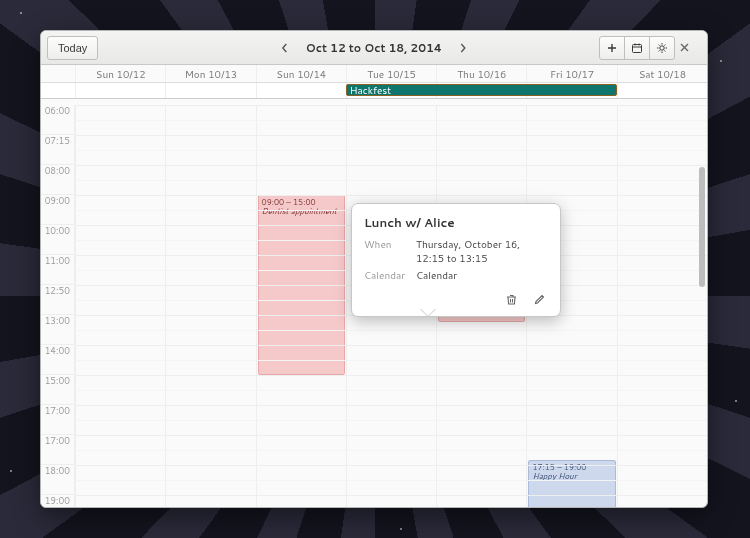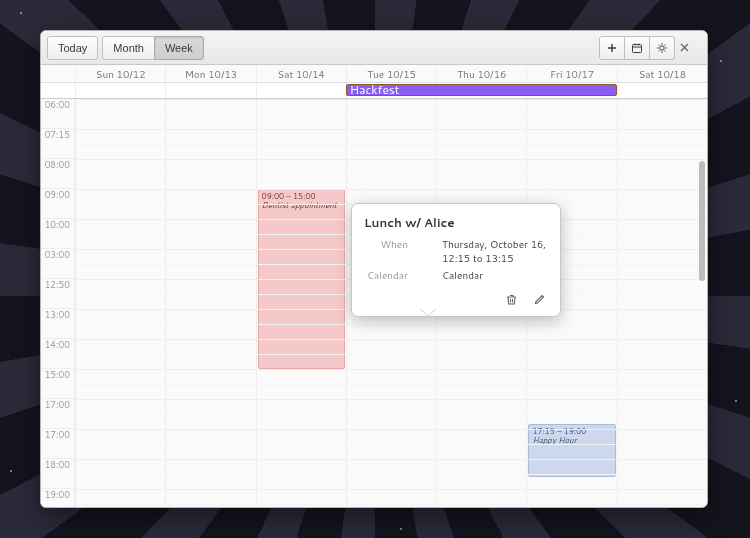--- a/index.html
+++ b/index.html
@@ -93,26 +93,26 @@
 
   
   .alldayrow {
     display:flex; height:16px; border-bottom:1px solid #ccc; background:#fff;
   }
   .alldayrow .gutter { width:34px; }
   .alldayrow .slotwrap { flex:1; position:relative; display:flex; }
   .alldayrow .slot { flex:1; border-left:1px solid #eee; }
   .allday-event {
     position:absolute; top:1px; height:12px;
-    background:#8b5cf6; border:1px solid #8a5f22; border-radius:2px;
-    color:#fff; font-size:12px; line-height:10px; padding:0 3px; overflow:hidden;
-  }
-
-  
-  .gridwrap { flex:1; display:flex; overflow:hidden; position:relative; }
+    background:#0f766e; border:1px solid #8a5f22; border-radius:2px;
+    color:#fff; font-size:10px; line-height:10px; padding:0 3px; overflow:hidden;
+  }
+
+  
+  .gridwrap { flex:1; display:flex; overflow:hidden; position:relative;margin-top:6px; }
   .timegutter { width:34px; background:#fafafa; border-right:1px solid #eee; }
   .timegutter .hour { height:30px; font-size:9px; color:#999; text-align:right; padding-right:4px;
     border-bottom:1px solid #eee; line-height:1; padding-top:1px; }
   .daygrid { flex:1; position:relative; display:flex; }
   .daycol { flex:1; border-left:1px solid #eee; position:relative; }
   .hline { position:absolute; left:0; right:0; height:0; border-top:1px solid #eee; }
   .hline.half { border-top:1px solid #f4f4f4; }
 
   .event {
     position:absolute; left:1px; right:1px;
@@ -141,22 +141,22 @@
     width:210px; padding:10px 12px 8px;
     color:#444;
   }
   .popover::after {
     content:""; position:absolute; bottom:-8px; left:68px;
     border:8px solid transparent; border-top-color:#fff;
     filter: drop-shadow(0 1px 0 #c7c7c6);
   }
   .popover h3 { font-size:12px; font-weight:700; color:#333; margin-bottom:6px; }
   .popover .row { display:flex; gap:8px; font-size:10px; margin:3px 0; }
-  .popover .row .k { width:44px; text-align:right; color:#999; }
-  .popover .row .v { flex:1; color:#444;margin-left:26px; }
+  .popover .row .k { width:44px; text-align:left; color:#999; }
+  .popover .row .v { flex:1; color:#444; }
   .popover .actions { display:flex; justify-content:flex-end; gap:10px; margin-top:8px; }
   .popover .ibtn { width:18px; height:18px; border:none; background:transparent; cursor:pointer;
     display:flex; align-items:center; justify-content:center; color:#666; }
   svg { display:block; }
 </style>
 </head>
 <body>
 
 <div class="bg"></div>
 <div class="stars">
@@ -164,25 +164,38 @@
     <span style="left:720px;top:60px"></span>
   <span style="left:10px;top:470px"></span>
     <span style="left:400px;top:528px"></span>
   <span style="left:735px;top:400px"></span>
 </div>
 
 <div class="window">
 
   <div class="headerbar">
     <button class="btn">Today</button>
-    <div class="seg">
-      <button class="btn">Month</button>
-      <button class="btn active">Week</button>
-    </div>
-
+
+    <div class="title-area">
+      <button class="navbtn">
+        <span>
+          <svg width="10" height="10" viewBox="0 0 10 10">
+              <path d="M6.5 1 3 5l3.5 4" fill="none" stroke="currentColor" stroke-width="1.4"></path>
+            </svg>
+        </span>
+      </button>
+      <span class="title-text">Oct 12 to Oct 18, 2014</span>
+      <button class="navbtn">
+        <span>
+          <svg width="10" height="10" viewBox="0 0 10 10">
+              <path d="M3.5 1 7 5l-3.5 4" fill="none" stroke="currentColor" stroke-width="1.4"></path>
+            </svg>
+        </span>
+      </button>
+    </div>
 
     <div class="right-cluster">
       <div class="seg">
         <button class="btn icon">
           <span>
             <svg width="12" height="12" viewBox="0 0 12 12">
                 <path d="M6 2v8M2 6h8" stroke="currentColor" stroke-width="1.4"></path>
               </svg>
           </span>
         </button>
@@ -211,21 +224,21 @@
             </svg>
         </span>
       </button>
     </div>
   </div>
 
   <div class="dayheader">
     <div class="gutter"></div>
     <div class="daycell">Sun 10/12</div>
     <div class="daycell">Mon 10/13</div>
-    <div class="daycell">Sat 10/14</div>
+    <div class="daycell">Sun 10/14</div>
     <div class="daycell">Tue 10/15</div>
     <div class="daycell">Thu 10/16</div>
     <div class="daycell">Fri 10/17</div>
     <div class="daycell">Sat 10/18</div>
   </div>
 
   <div class="alldayrow">
     <div class="gutter"></div>
     <div class="slotwrap">
       <div class="slot"></div>
@@ -241,21 +254,21 @@
     </div>
   </div>
 
   <div class="gridwrap">
     <div class="timegutter">
       <div class="hour">06:00</div>
       <div class="hour">07:15</div>
       <div class="hour">08:00</div>
       <div class="hour">09:00</div>
       <div class="hour">10:00</div>
-      <div class="hour">03:00</div>
+      <div class="hour">11:00</div>
       <div class="hour">12:50</div>
       <div class="hour">13:00</div>
       <div class="hour">14:00</div>
       <div class="hour">15:00</div>
       <div class="hour">17:00</div>
       <div class="hour">17:00</div>
       <div class="hour">18:00</div>
       <div class="hour">19:00</div>
     </div>
     <div class="daygrid" id="daygrid">
@@ -268,21 +281,21 @@
         </div>
       </div>
       <div class="daycol"></div>
       <div class="daycol">
         <div class="event ev-pink" style="top:187px; height:30px;">
           <span class="etime">12:15 – 13:15</span>
           <span class="etitle">Lunch w/ Alice</span>
         </div>
       </div>
       <div class="daycol">
-        <div class="event ev-blue" style="top:325px; height:53px;">
+        <div class="event ev-blue" style="top:355px; height:53px;">
           <span class="etime">17:15 – 19:00</span>
           <span class="etitle">Happy Hour</span>
         </div>
       </div>
       <div class="daycol"></div>
     <div class="hline" style="top: 0px;"></div>
         <div class="hline half" style="top: 15px;"></div>
         <div class="hline" style="top: 30px;"></div>
         <div class="hline half" style="top: 45px;"></div>
         <div class="hline" style="top: 60px;"></div>

